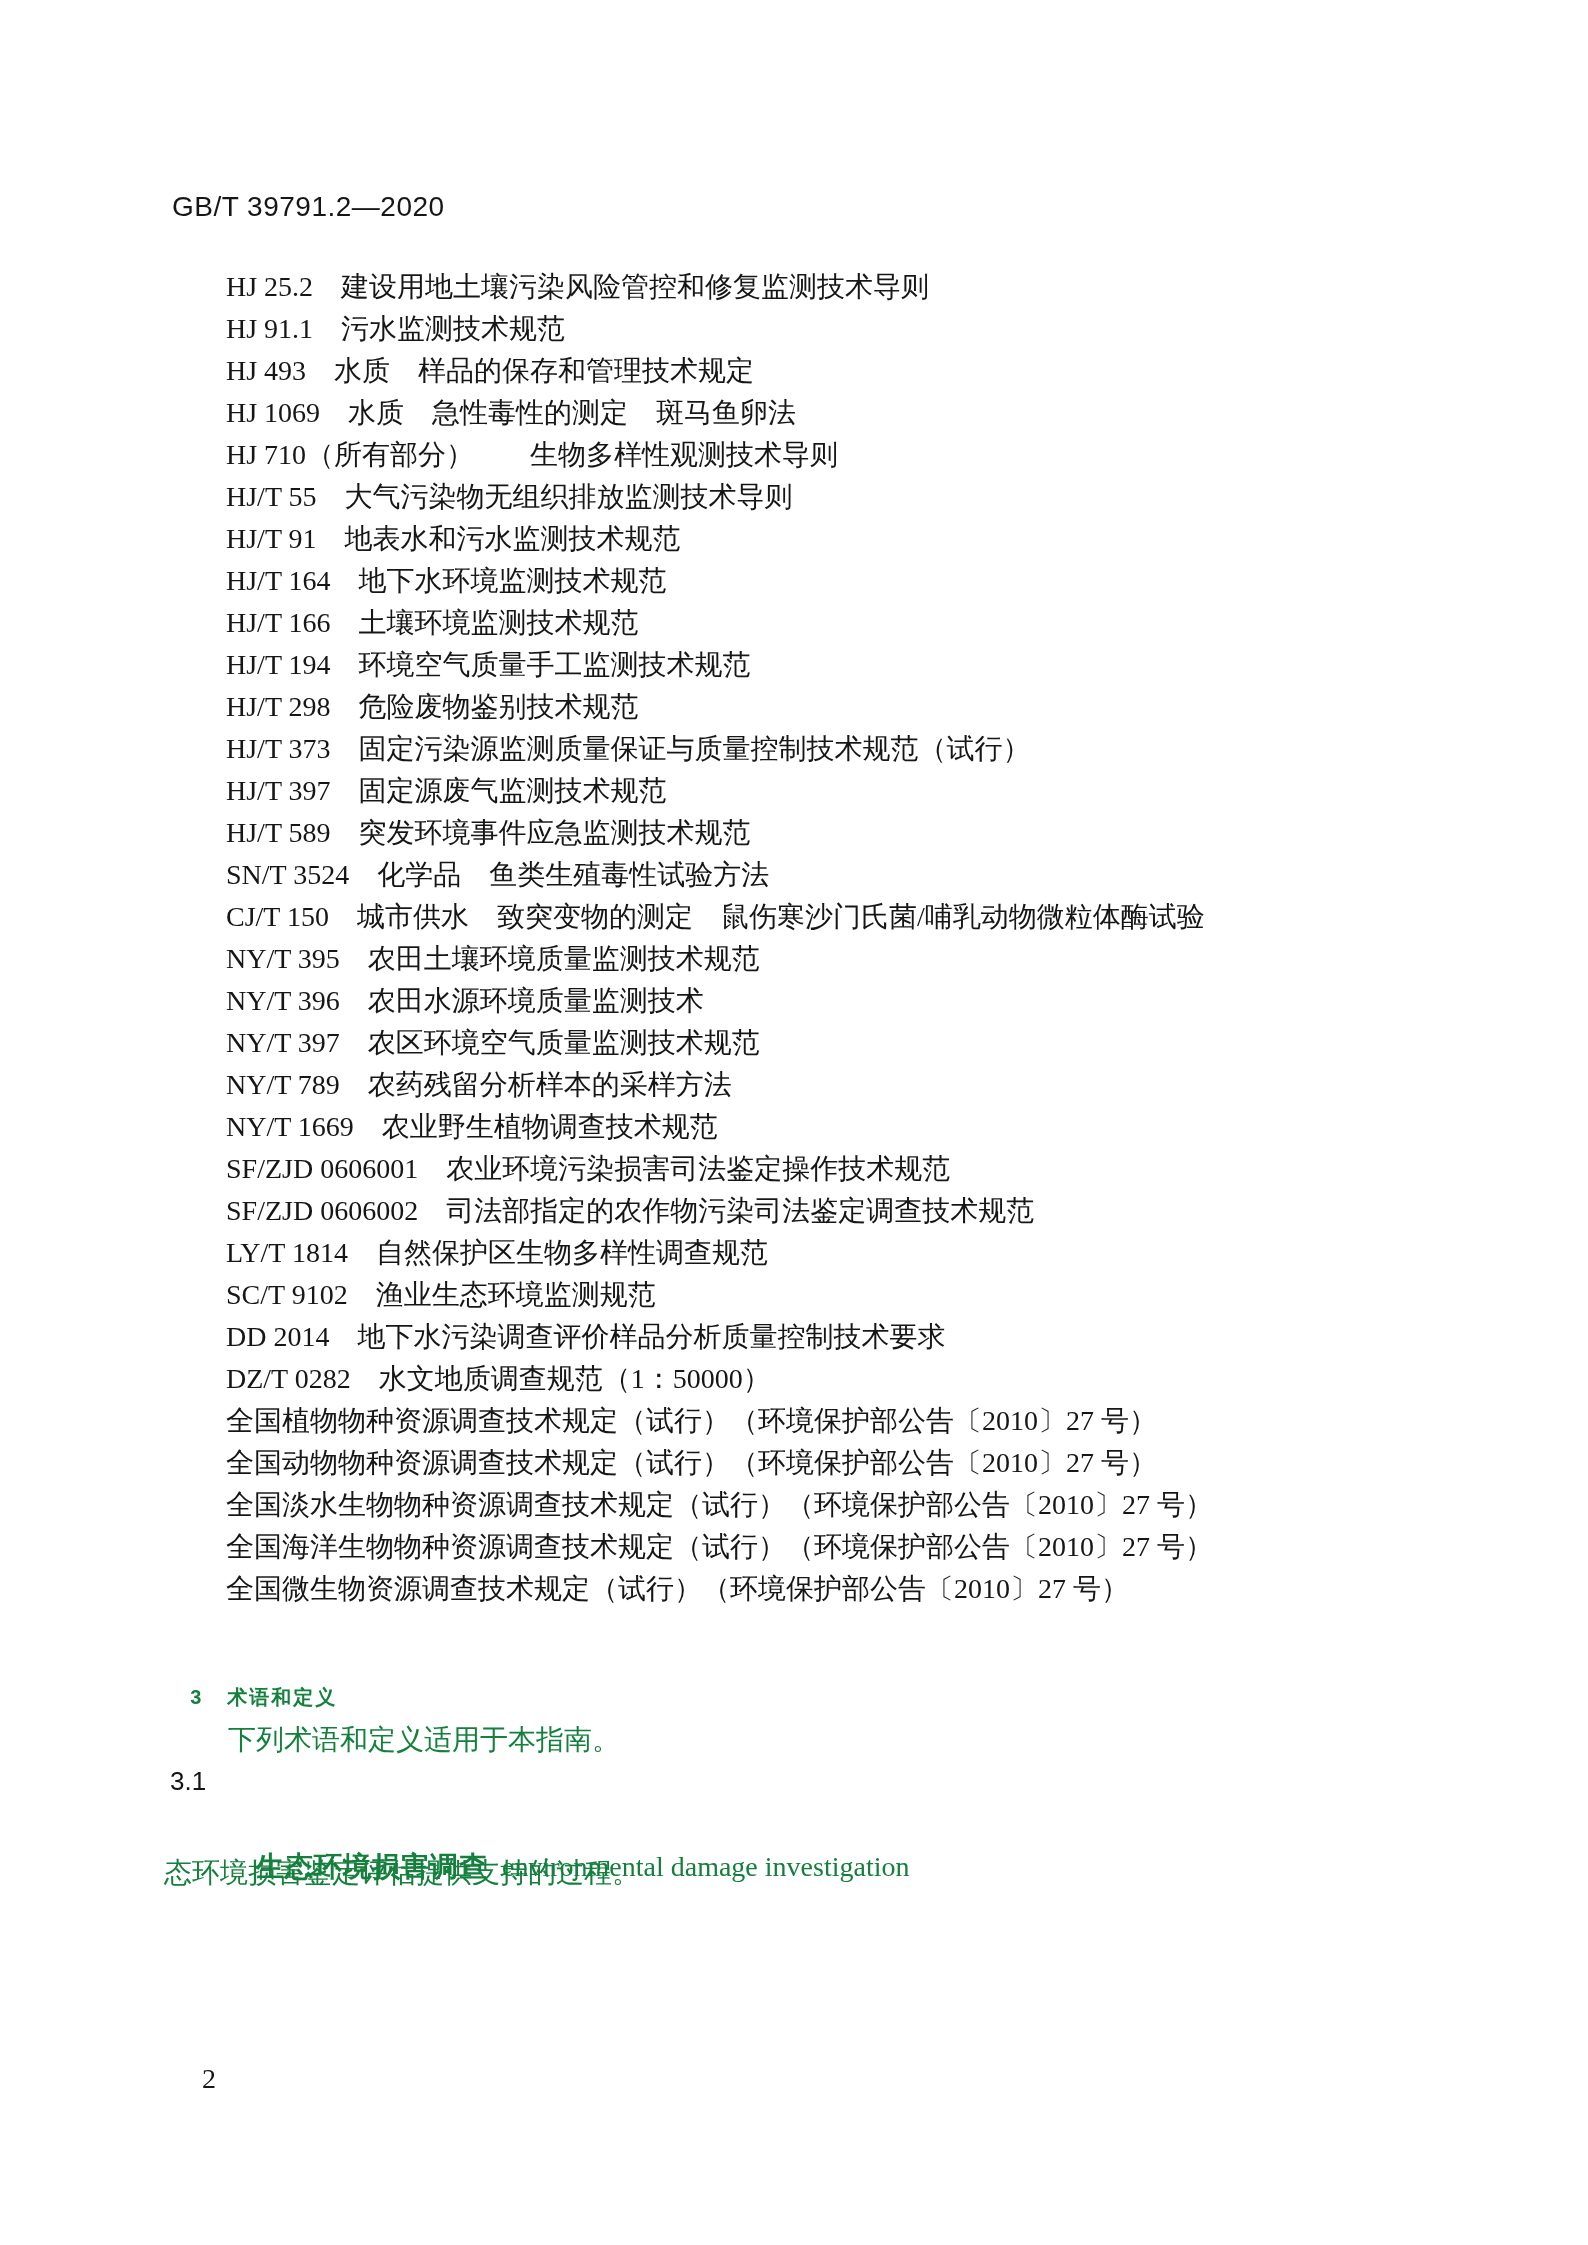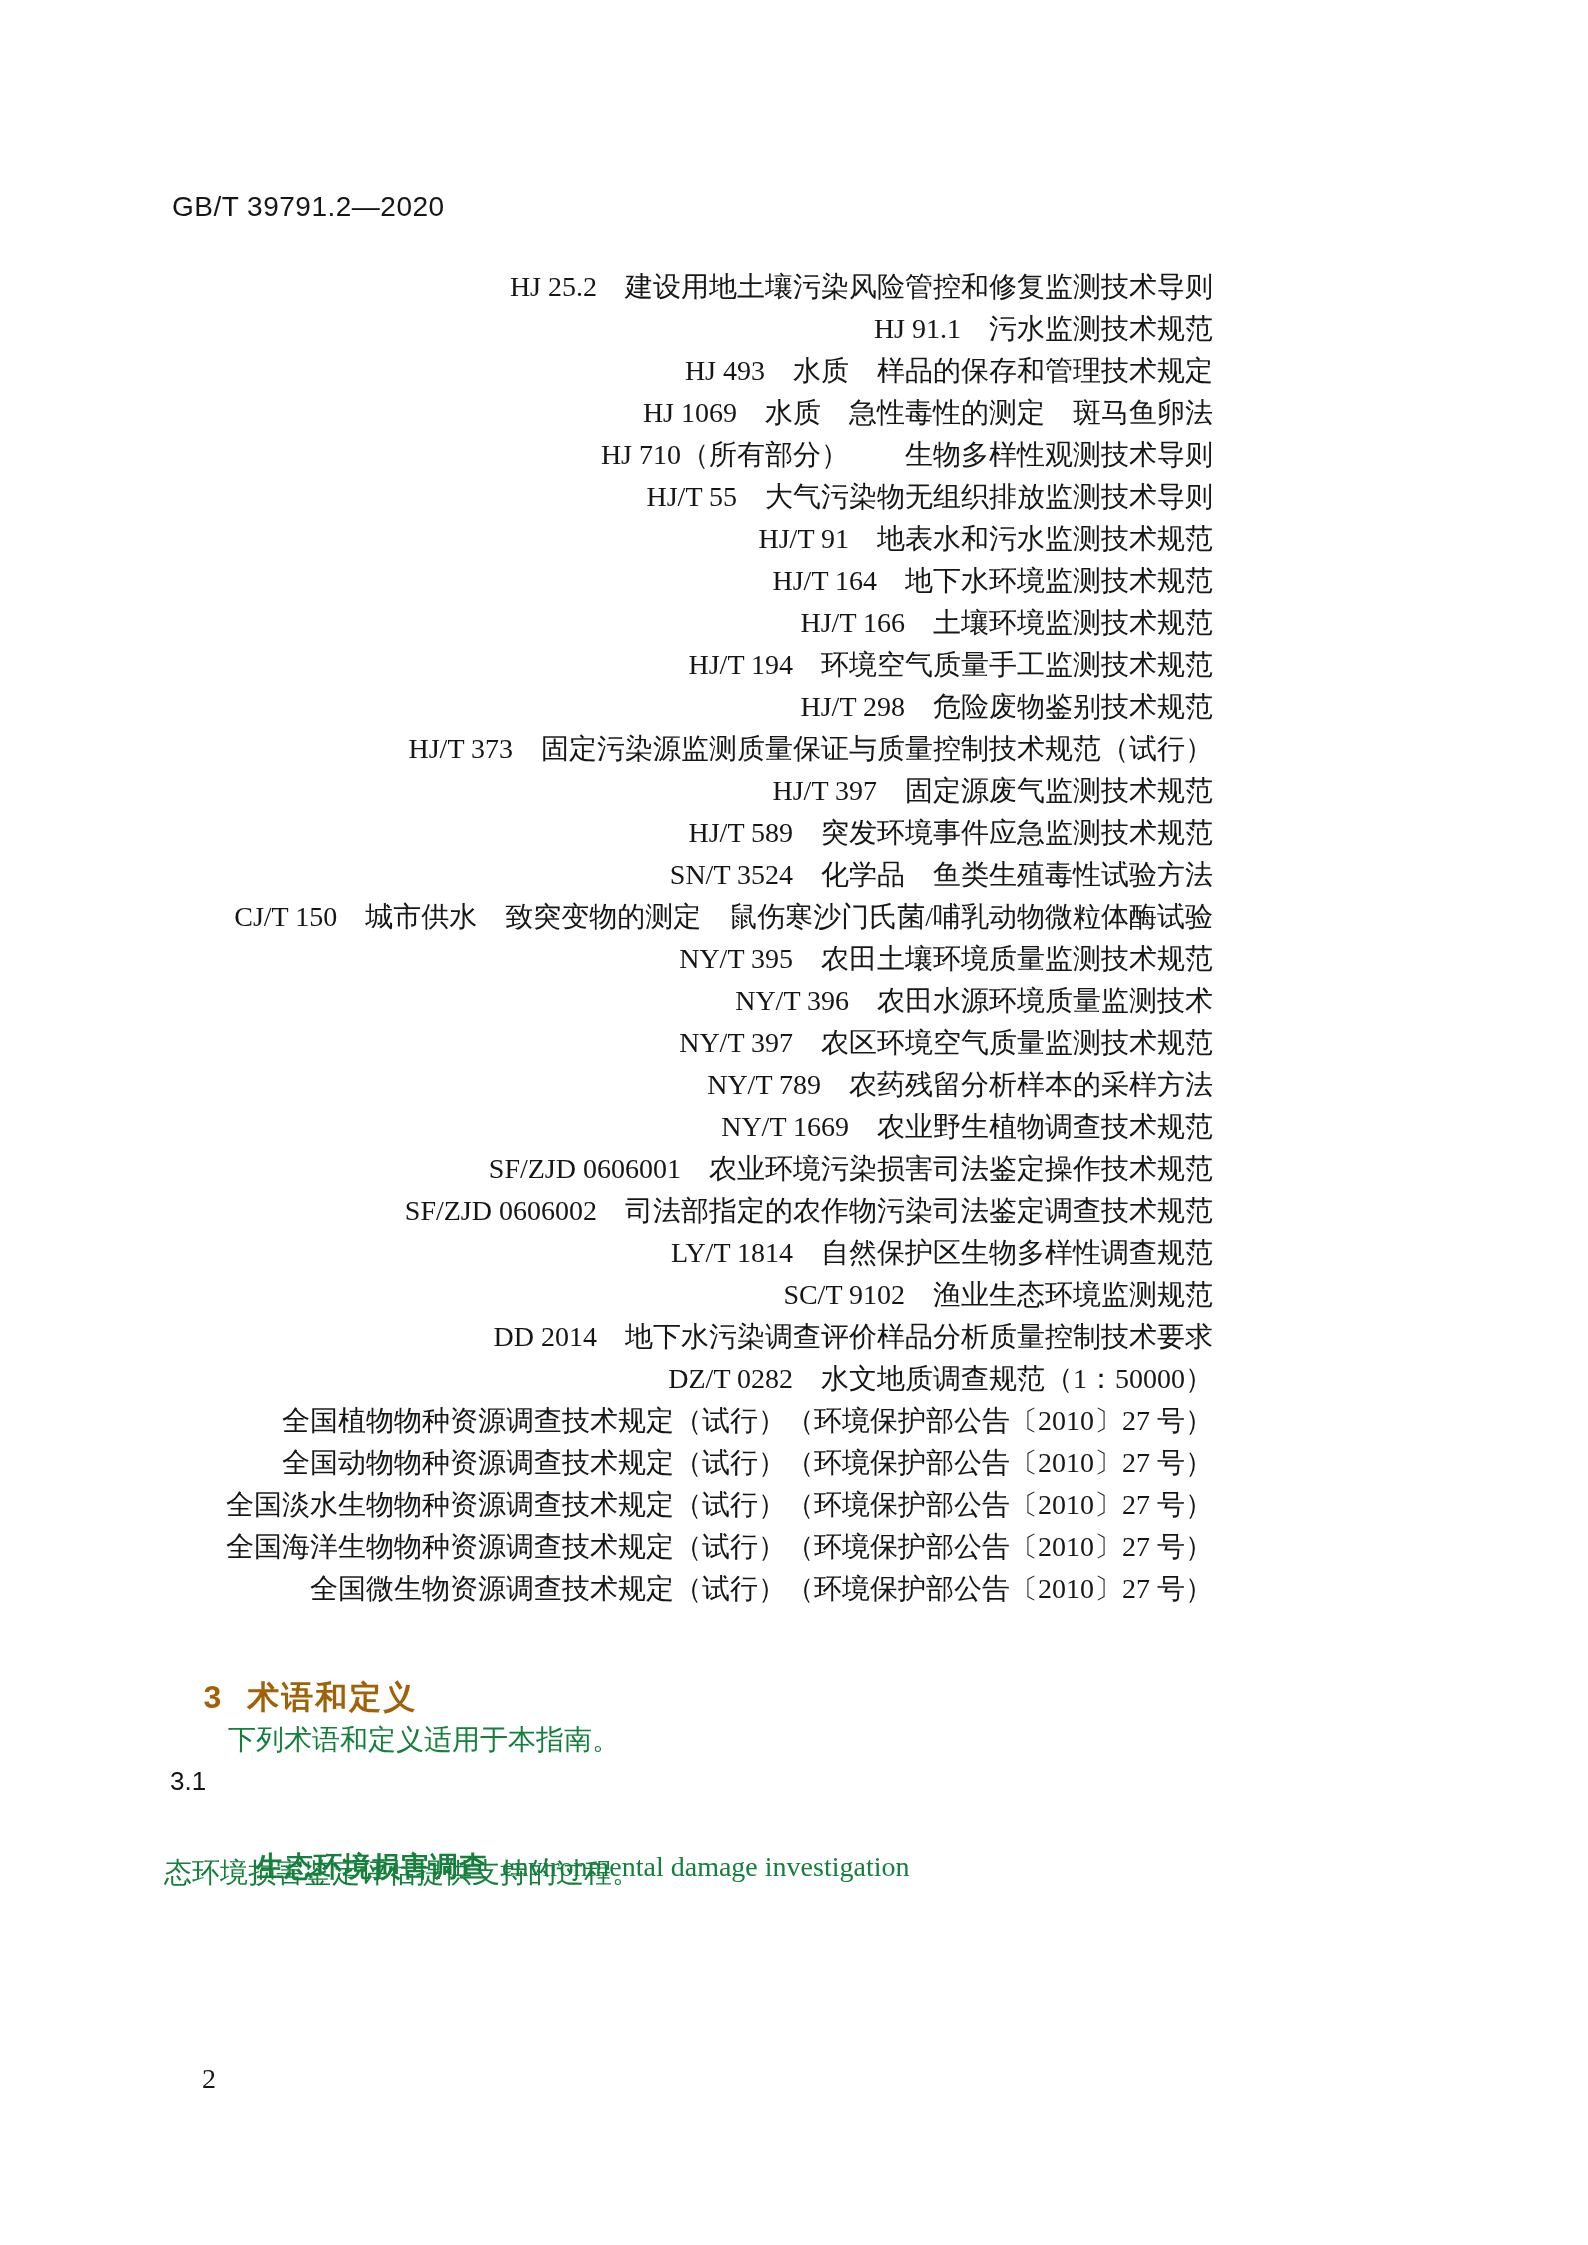--- a/index.html
+++ b/index.html
@@ -7,21 +7,20 @@
     padding: 0;
     background: #ffffff;
   }
   .page {
     position: relative;
     width: 1449px;
     height: 2245px;
     background: #ffffff;
     overflow: hidden;
     color: #161616;
-    text-align: right;
   }
   .doc-header {
     position: absolute;
     left: 172px;
     top: 192px;
     font-family: "Liberation Sans", "DejaVu Sans", sans-serif;
     font-size: 28px;
     font-weight: 400;
     letter-spacing: 0.5px;
     line-height: 30px;
@@ -41,22 +40,22 @@
     height: 42px;
     white-space: pre;
   }
   .section-heading {
     position: absolute;
     left: 168px;
     top: 1634px;
     line-height: 42px;
     font-family: "Liberation Sans", "DejaVu Sans", sans-serif;
     font-weight: 700;
-    font-size: 32px;
-    color: #a16207;
+    font-size: 20px;
+    color: #15803d;
     white-space: pre;
   }
   .sec-num {
     display: inline-block;
     margin-right: 26px;
   }
   .sec-title {
     letter-spacing: 2px;
   }
   .line {

